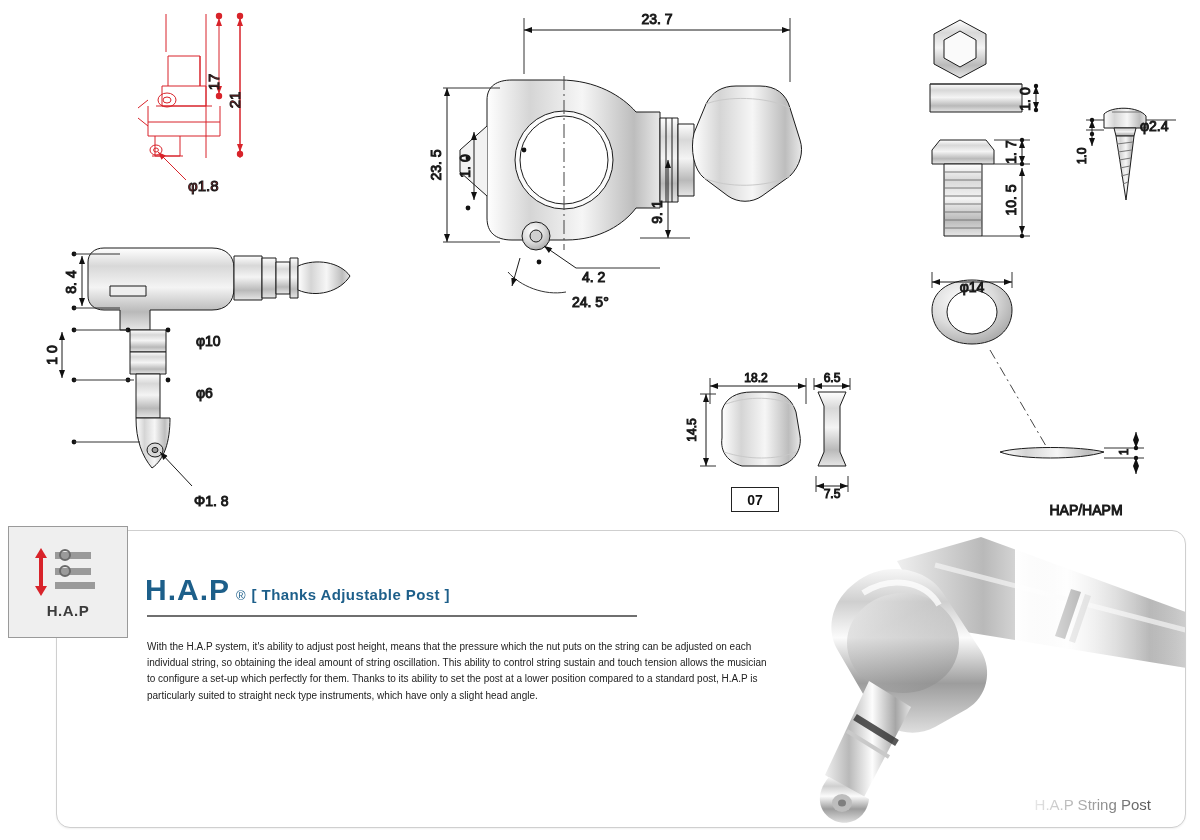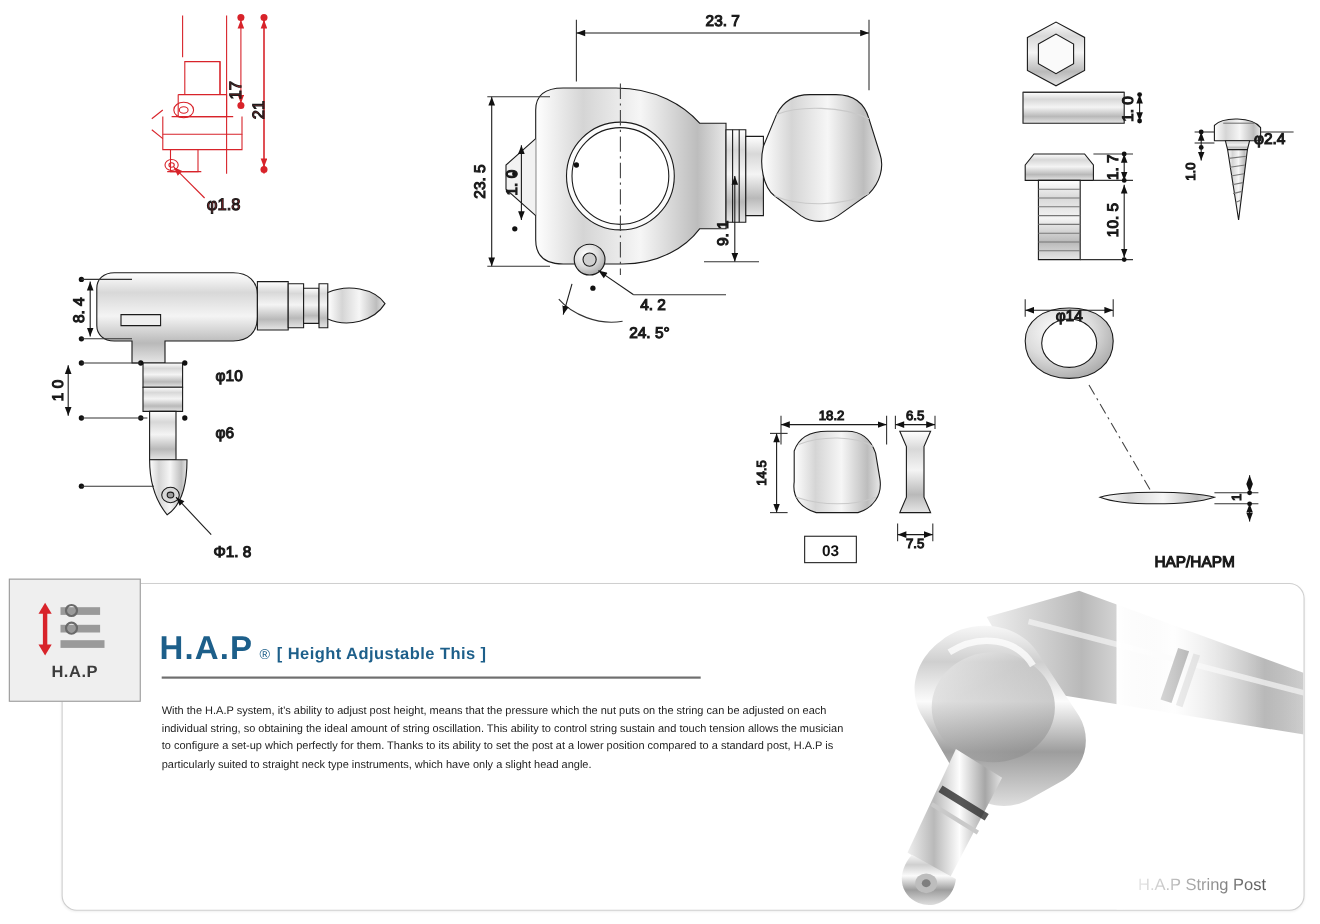--- a/index.html
+++ b/index.html
@@ -368,21 +368,21 @@
         <line x1="816" y1="486" x2="848" y2="486" marker-start="url(#arwS)" marker-end="url(#arw)"></line>
       </g>
       <text class="dim-sm" x="756" y="382" text-anchor="middle">18.2</text>
       <text class="dim-sm" x="832" y="382" text-anchor="middle">6.5</text>
       <text class="dim-sm" x="696" y="430" transform="rotate(-90 696 430)" text-anchor="middle">14.5</text>
       <text class="dim-sm" x="832" y="498" text-anchor="middle">7.5</text>
     </g>
   </svg>
 
   <div class="tag07">
-    <span>03</span>
+    <span>07</span>
   </div>
 
   <div class="hap-panel">
 
     <div class="photo">
       <svg width="420" height="296" viewBox="0 0 420 296">
         <defs>
           <linearGradient id="chrome1" x1="0" y1="0" x2="0" y2="1">
             <stop offset="0%" stop-color="#f7f7f7"></stop>
             <stop offset="20%" stop-color="#cfcfcf"></stop>
@@ -423,21 +423,21 @@
         <ellipse cx="57" cy="272" rx="4" ry="3.6" fill="#7f7f7f"></ellipse>
 
         <path d="M78,62 C106,44 140,50 154,74" stroke="#ffffff" stroke-width="6" fill="none" opacity=".75"></path>
       </svg>
       <div class="panel-fade"></div>
     </div>
 
     <div class="hap-title">
       <span class="main">H.A.P</span>
       <span class="reg">®</span>
-      <span class="sub">[ Height Adjustable This ]</span>
+      <span class="sub">[ Thanks Adjustable Post ]</span>
     </div>
     <div class="hap-rule"></div>
     <p class="hap-body">With the H.A.P system, it's ability to adjust post height, means that the pressure which the nut puts on the string can be adjusted on each individual string, so obtaining the ideal amount of string oscillation. This ability to control string sustain and touch tension allows the musician to configure a set-up which perfectly for them. Thanks to its ability to set the post at a lower position compared to a standard post, H.A.P is particularly suited to straight neck type instruments, which have only a slight head angle.</p>
     <div class="hap-caption">H.A.P String Post</div>
   </div>
 
   <div class="hap-badge">
     <svg class="icon" viewBox="0 0 78 52">
       <rect x="26" y="6" width="36" height="7" fill="#9a9a9a"></rect>
       <rect x="26" y="22" width="36" height="7" fill="#9a9a9a"></rect>

